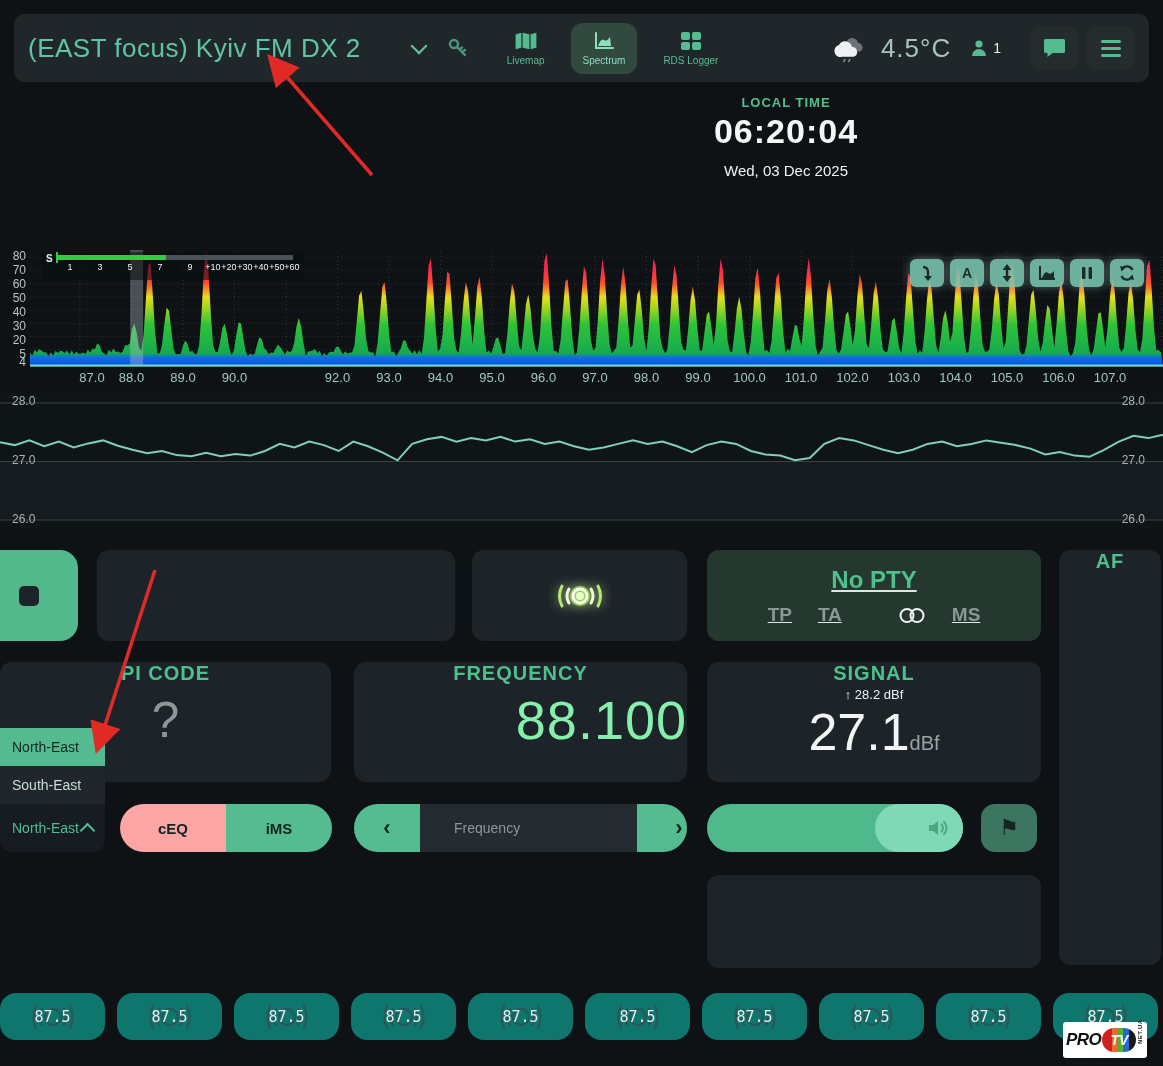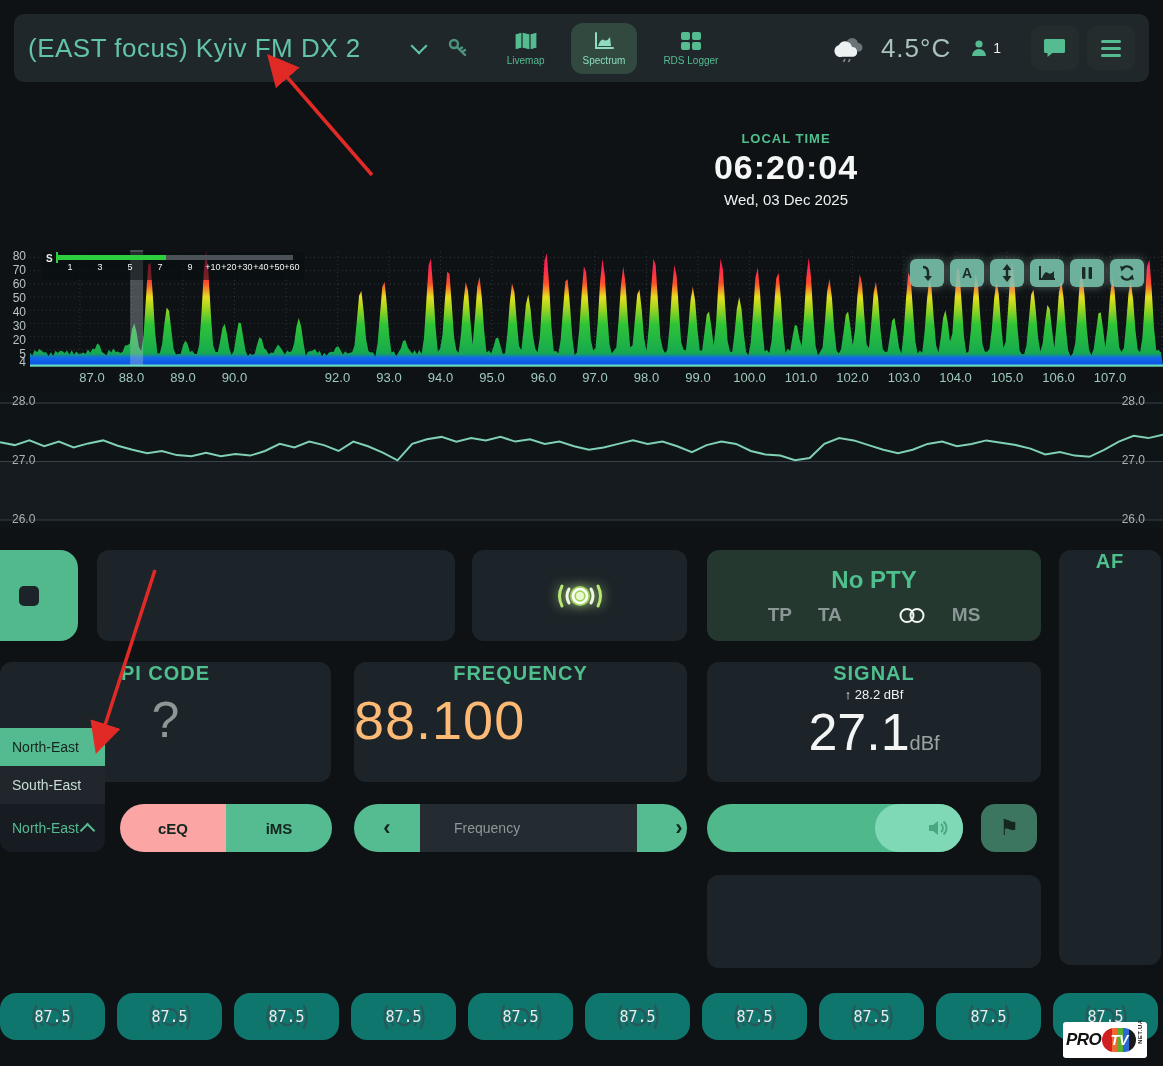--- a/index.html
+++ b/index.html
@@ -23,23 +23,23 @@
   .hspacer{flex:1;}
   .temp{font-size:26px;color:#a9c3bd;font-weight:300;margin:0 18px 0 10px;letter-spacing:1px;}
   .users{display:flex;align-items:center;gap:4px;color:#e8eeec;font-size:14px;margin-right:22px;}
   .sqbtn{width:48px;height:44px;border-radius:10px;background:#252c2e;display:flex;align-items:center;
          justify-content:center;margin-left:8px;cursor:pointer;}
   .burger{display:flex;flex-direction:column;gap:4px;}
   .burger i{display:block;width:20px;height:3px;border-radius:2px;background:#55bc92;}
 
   
   .clock{position:absolute;left:620px;top:95px;width:332px;text-align:center;}
-  .clock .lbl{color:#4fc08d;font-size:13px;font-weight:bold;letter-spacing:1px;margin-top:36px;}
+  .clock .lbl{color:#4fc08d;font-size:13px;font-weight:bold;letter-spacing:1px;}
   .clock .time{color:#f4f7f6;font-size:34px;font-weight:bold;letter-spacing:1px;margin-top:2px;}
-  .clock .date{color:#eef2f1;font-size:15px;margin-top:4px;}
+  .clock .date{color:#eef2f1;font-size:15px;margin-top:11px;}
 
   
   .spec-ylab{position:absolute;width:26px;text-align:right;font-size:12px;color:#b9c4c2;line-height:13px;}
   .spec-xlab{position:absolute;top:370px;transform:translateX(-50%);font-size:13px;color:#9fc9bc;}
   .smeter{position:absolute;left:42px;top:252px;width:262px;height:28px;background:rgba(8,12,14,.55);
           border-radius:3px;z-index:5;}
   .smeter .s{position:absolute;left:4px;top:1px;font-size:10px;color:#e8eeec;font-weight:bold;}
   .smeter .bar{position:absolute;left:15px;top:3px;width:236px;height:5px;background:#4a5257;}
   .smeter .fill{position:absolute;left:0;top:0;height:5px;background:#2ecf3e;}
   .smeter .tickwrap span{position:absolute;top:10px;transform:translateX(-50%);font-size:9px;color:#f2f5f4;}
@@ -55,21 +55,21 @@
   
   .panel{position:absolute;background:#1d2429;border-radius:12px;box-sizing:border-box;}
   .panel .ptitle{color:#4fc08d;font-size:20px;font-weight:bold;letter-spacing:1px;text-align:center;}
   .stopbtn{position:absolute;left:-20px;top:550px;width:98px;height:91px;background:#52b98c;border-radius:18px;
            display:flex;align-items:center;justify-content:center;cursor:pointer;}
   .stopbtn i{width:20px;height:20px;border-radius:5px;background:#1d2429;}
   .pty-panel{background:#253830;}
   .pty-main{color:#4fc08d;font-size:24px;font-weight:bold;text-align:center;padding-top:16px;}
   .pty-flags{display:flex;align-items:center;justify-content:center;gap:26px;margin-top:10px;
              color:#8b9795;font-size:19px;font-weight:bold;}
-  .bigval{color:#fdba74;text-align:left;}
+  .bigval{color:#86efac;text-align:right;}
   .pival{color:#8d9896;font-size:50px;text-align:center;margin-top:6px;}
   .freqval{font-size:54px;font-weight:300;margin-top:4px;letter-spacing:1px;}
   .sigpeak{text-align:center;color:#eef2f1;font-size:13px;margin-top:2px;}
   .sigrow{display:flex;align-items:baseline;justify-content:center;}
   .sigval{font-size:52px;font-weight:300;color:#f2f5f4;}
   .sigunit{font-size:20px;color:#9aa5a3;}
 
   
   .dd-opt{position:absolute;left:0;width:105px;height:38px;box-sizing:border-box;display:flex;
           align-items:center;padding-left:12px;font-size:14px;cursor:pointer;}
@@ -371,21 +371,21 @@
         <path d="M15 12 Q10 22 15 32" stroke="#b9e674" stroke-width="3"></path>
         <path d="M22 15 Q18 22 22 29" stroke="#eef6e2" stroke-width="3"></path>
         <path d="M51 12 Q56 22 51 32" stroke="#b9e674" stroke-width="3"></path>
         <path d="M44 15 Q48 22 44 29" stroke="#eef6e2" stroke-width="3"></path>
       </g>
       <circle cx="33" cy="22" r="10" fill="#9fd45c"></circle>
       <circle cx="33" cy="22" r="7" fill="none" stroke="#ffffff" stroke-width="2.6"></circle>
       <circle cx="33" cy="22" r="4" fill="#e9f9cf"></circle>
     </svg>
   </div>
-  <div class="panel pty-panel" style="left:707px;top:550px;width:334px;height:91px;">
+  <div class="panel pty-panel" style="left:707px;top:550px;width:334px;height:91px;text-decoration:underline;">
     <div class="pty-main">No PTY</div>
     <div class="pty-flags">
       <span>TP</span>
       <span>TA</span>
       <span style="margin-left:30px;">
         <svg width="28" height="17" viewBox="0 0 28 17">
             <g fill="none" stroke="#f2f5f4" stroke-width="2">
               <circle cx="9" cy="8.5" r="6.5"></circle>
               <circle cx="19" cy="8.5" r="6.5"></circle>
             </g>

